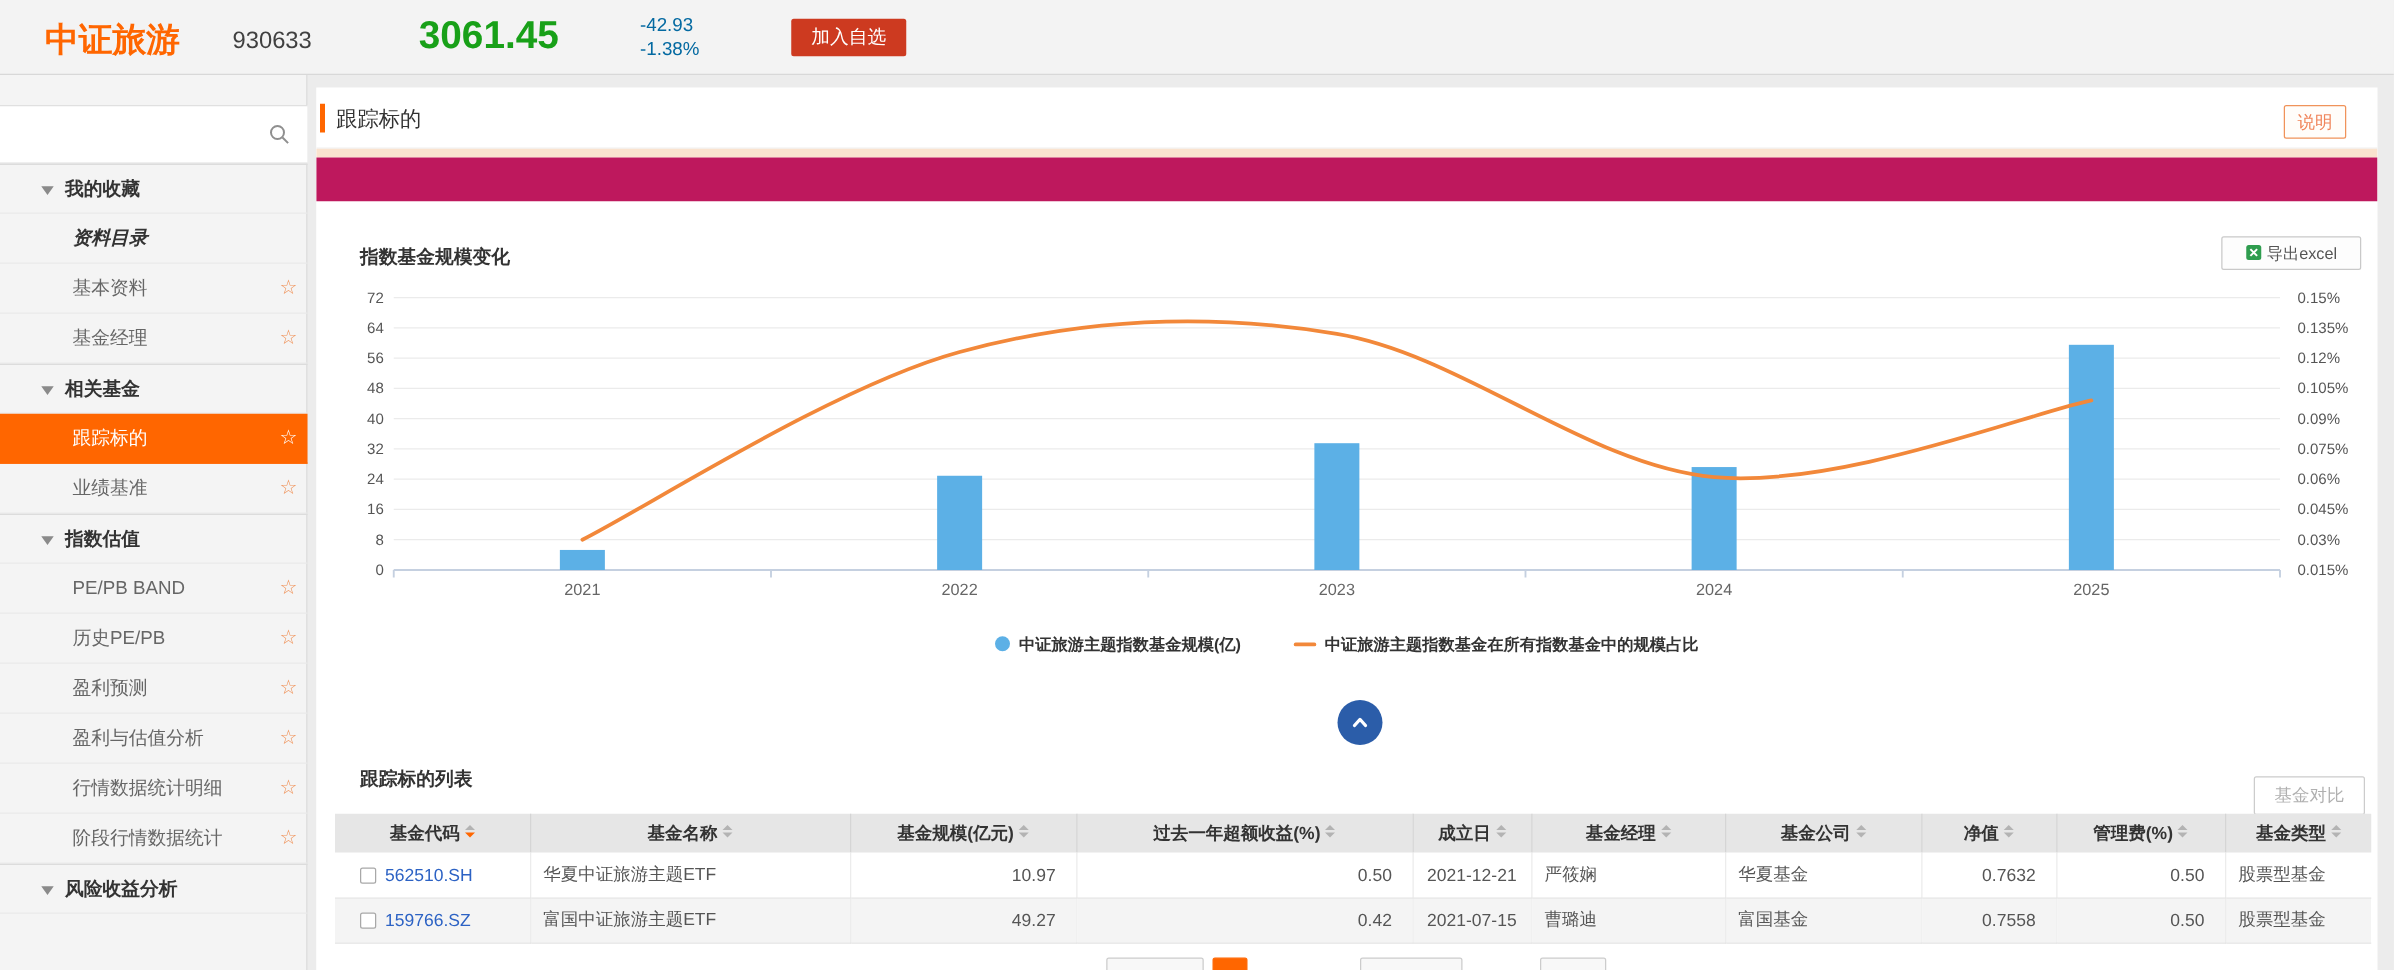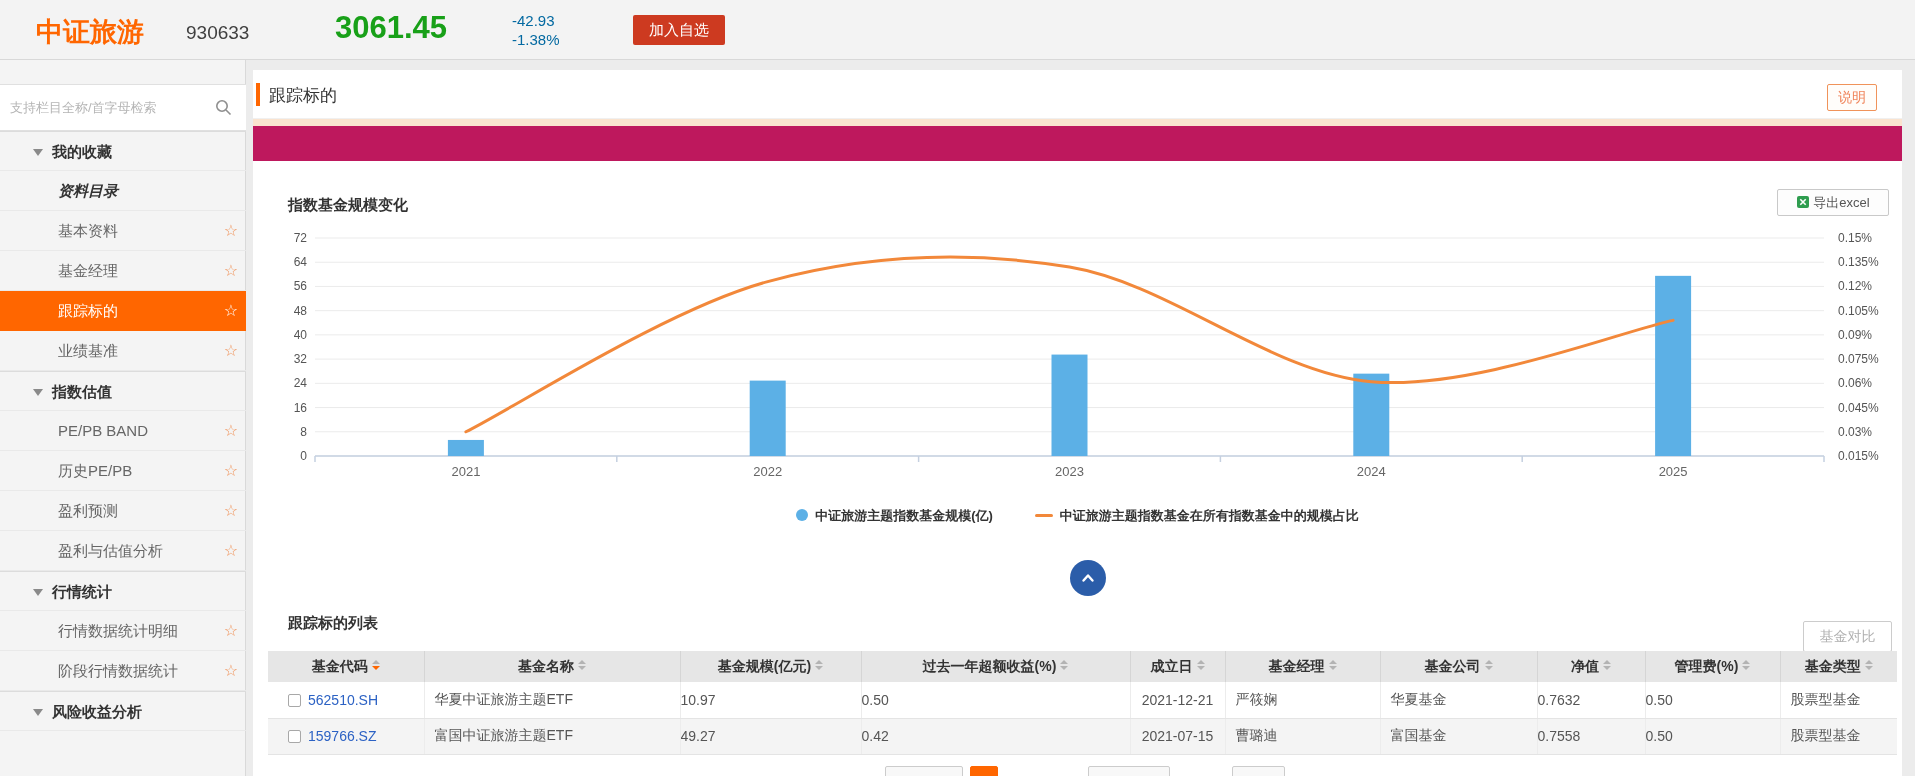--- a/index.html
+++ b/index.html
@@ -62,21 +62,21 @@
   
   .ftable { position:absolute; left:15px; top:581px; width:1629px; border-collapse:collapse; table-layout:fixed; }
   .ftable th { height:31px; background:#e6e6e6; font-size:14px; color:#333; font-weight:bold;
     border-right:1px solid #d5d5d5; text-align:center; cursor:pointer; white-space:nowrap; }
   .ftable th:last-child { border-right:none; }
   .ftable td { height:36px; font-size:14px; color:#555; border-bottom:1px solid #e4e4e4;
     border-right:1px solid #ececec; white-space:nowrap; overflow:hidden; }
   .ftable td:last-child { border-right:none; }
   .ftable tr.even td { background:#f4f4f4; }
   .al { padding-left:10px; text-align:left; }
-  .ar { padding-right:16px; }
+  .ar { padding-right:16px; text-align:right; }
   .ac { text-align:center; }
   .code-link { color:var(--link); cursor:pointer; }
   .cbx { display:inline-block; width:13px; height:13px; border:1px solid #a8a8a8; background:#fff;
     border-radius:2px; margin:0 7px 0 10px; vertical-align:-2px; cursor:pointer; }
   .sort { display:inline-block; margin-left:4px; vertical-align:1px; }
   .sort i { display:block; width:0; height:0; border-left:4px solid transparent; border-right:4px solid transparent; }
   .sort .up { border-bottom:4px solid #b3b3b3; margin-bottom:2px; }
   .sort .dn { border-top:4px solid #b3b3b3; }
   .sort.desc .dn { border-top-color:var(--accent); }
   .pag { position:absolute; top:696px; height:24px; background:#f8f8f8; border:1px solid #ccc; border-radius:2px; }
@@ -91,21 +91,20 @@
   <span class="idx-price">3061.45</span>
   <span class="idx-chg">
     <span>-42.93</span><br>
     <span>-1.38%</span>
   </span>
   <span class="add-btn">加入自选</span>
 </div>
 
 <div class="sidebar">
   <div class="search-box">
-    <input placeholder="支持栏目全称/首字母检索" style="">
     <svg class="search-ic" width="17" height="17" viewBox="0 0 17 17">
       <circle cx="7" cy="7" r="5.2" fill="none" stroke="#8f8f8f" stroke-width="1.6"></circle>
       <line x1="11" y1="11" x2="15.5" y2="15.5" stroke="#8f8f8f" stroke-width="1.6"></line>
     </svg>
   </div>
   <div class="nav" id="nav">
       <div class="nav-row group">
         <span class="tri"></span>
         <span class="lbl">我的收藏</span>
       </div>
@@ -113,20 +112,24 @@
         <span class="lbl">资料目录</span>
       </div>
       <div class="nav-row item">
         <span class="lbl">基本资料</span>
         <span class="star">☆</span>
       </div>
       <div class="nav-row item">
         <span class="lbl">基金经理</span>
         <span class="star">☆</span>
       </div>
+      <div class="nav-row group">
+        <span class="tri"></span>
+        <span class="lbl">相关基金</span>
+      </div>
       <div class="nav-row item selected">
         <span class="lbl">跟踪标的</span>
         <span class="star">☆</span>
       </div>
       <div class="nav-row item">
         <span class="lbl">业绩基准</span>
         <span class="star">☆</span>
       </div>
       <div class="nav-row group">
         <span class="tri"></span>
@@ -140,24 +143,20 @@
         <span class="lbl">历史PE/PB</span>
         <span class="star">☆</span>
       </div>
       <div class="nav-row item">
         <span class="lbl">盈利预测</span>
         <span class="star">☆</span>
       </div>
       <div class="nav-row item">
         <span class="lbl">盈利与估值分析</span>
         <span class="star">☆</span>
-      </div>
-      <div class="nav-row group">
-        <span class="tri"></span>
-        <span class="lbl">行情统计</span>
       </div>
       <div class="nav-row item">
         <span class="lbl">行情数据统计明细</span>
         <span class="star">☆</span>
       </div>
       <div class="nav-row item">
         <span class="lbl">阶段行情数据统计</span>
         <span class="star">☆</span>
       </div>
       <div class="nav-row group">

